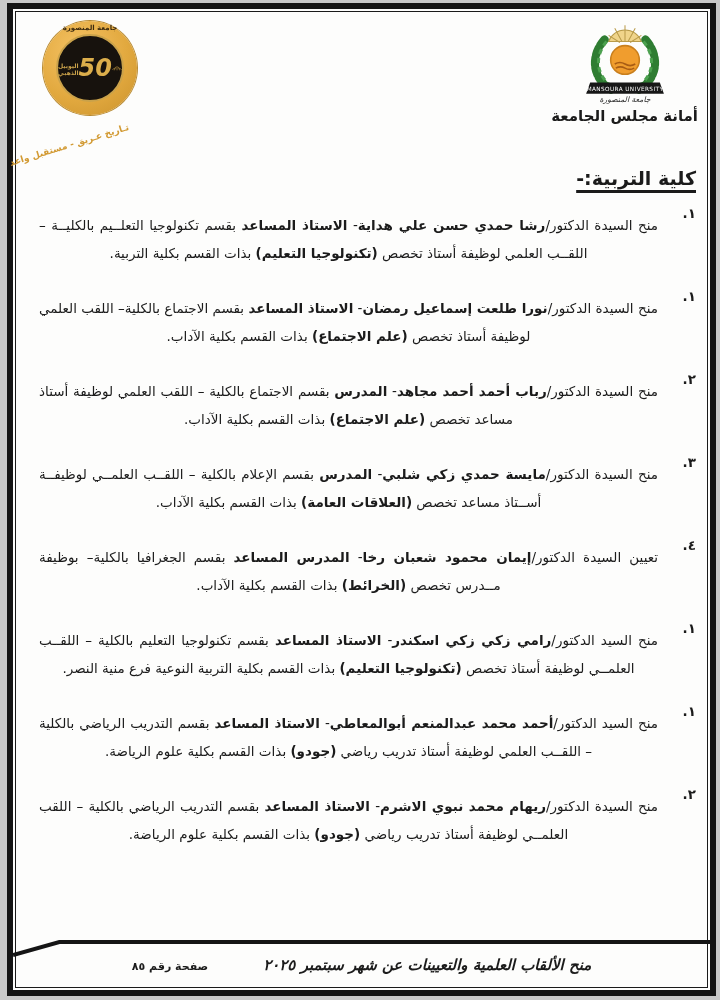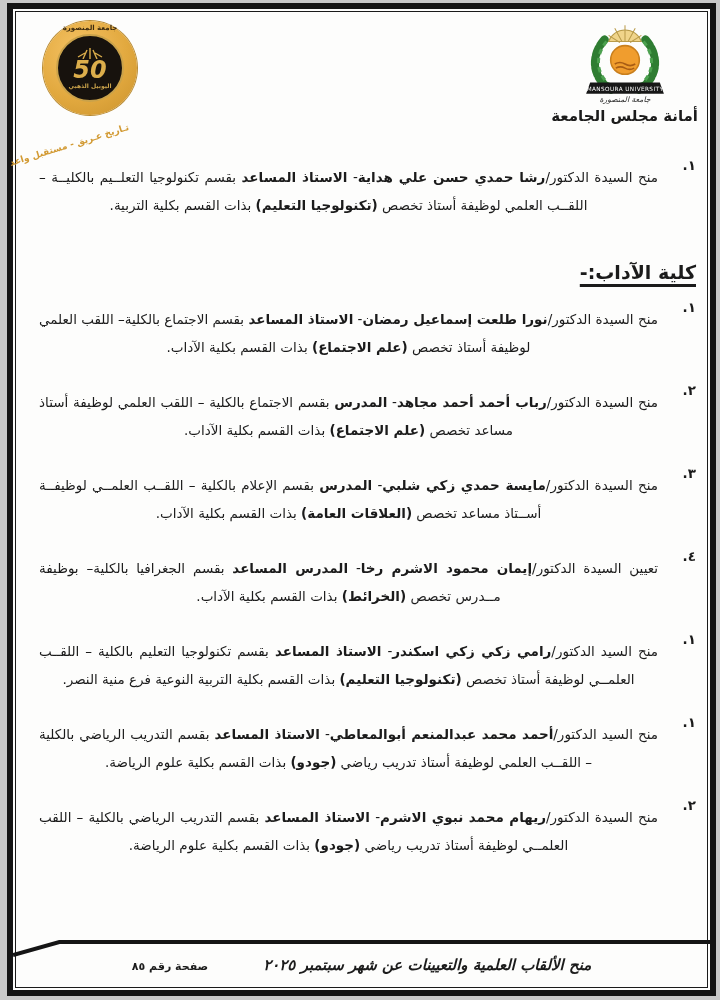--- a/index.html
+++ b/index.html
@@ -37,21 +37,21 @@
     position:relative;margin-right:8px;
     box-shadow:0 0 0 1px #b78a33;
   }
   .j-top{
     position:absolute;top:3px;left:0;width:100%;text-align:center;
     font-size:7px;font-weight:700;color:#3c2a0e;letter-spacing:.5px;
   }
   .j-disc{
     position:absolute;inset:13px;border-radius:50%;
     background:#17120d;border:2px solid #caa24a;
-    display:flex;flex-direction:column;align-items:center;justify-content:center;
+    display:flex;flex-direction:row;align-items:center;justify-content:center;
   }
   .j-50{color:#dcae4b;font-size:24px;font-weight:800;line-height:22px;font-style:italic;}
   .j-bottom{color:#caa24a;font-size:6px;font-weight:700;margin-top:1px;}
   .j-tagline{
     display:inline-block;transform:rotate(-17deg);transform-origin:right top;
     color:#d29a33;font-size:9px;font-weight:800;margin:-2px 18px 0 0;white-space:nowrap;
   }
   
   main{padding:4px 14px 0 14px;direction:rtl;}
   h2.sec-heading{
@@ -123,46 +123,46 @@
           <div class="j-50">50</div>
           <div class="j-bottom">اليوبيل الذهبي</div>
         </div>
       </div>
       <span class="j-tagline">تـاريخ عـريق - مستقبل واعد</span>
     </div>
   </header>
 
   <main>
   <section class="sec">
+    <h2 class="sec-heading">كلية التربية:-</h2>
     <div class="sec-items">
           <div class="item">
             <span class="num">١.</span>
             <p class="item-text"><span class="seg-n">منح السيدة الدكتور/</span><span class="seg-b">رشا حمدي حسن علي هداية</span><span class="seg-n">- </span><span class="seg-b">الاستاذ المساعد</span><span class="seg-n"> بقسم تكنولوجيا التعلــيم بالكليــة – اللقــب العلمي لوظيفة أستاذ تخصص </span><span class="seg-b">(تكنولوجيا التعليم)</span><span class="seg-n"> بذات القسم بكلية التربية.</span></p>
           </div>
         </div>
   </section>
 
   <section class="sec">
-    <h2 class="sec-heading">كلية الآداب:-</h2>
     <div class="sec-items">
           <div class="item">
             <span class="num">١.</span>
             <p class="item-text"><span class="seg-n">منح السيدة الدكتور/</span><span class="seg-b">نورا طلعت إسماعيل رمضان</span><span class="seg-n">- </span><span class="seg-b">الاستاذ المساعد</span><span class="seg-n"> بقسم الاجتماع بالكلية– اللقب العلمي لوظيفة أستاذ تخصص </span><span class="seg-b">(علم الاجتماع)</span><span class="seg-n"> بذات القسم بكلية الآداب.</span></p>
           </div>
           <div class="item">
             <span class="num">٢.</span>
             <p class="item-text"><span class="seg-n">منح السيدة الدكتور/</span><span class="seg-b">رباب أحمد أحمد مجاهد</span><span class="seg-n">- </span><span class="seg-b">المدرس</span><span class="seg-n"> بقسم الاجتماع بالكلية – اللقب العلمي لوظيفة أستاذ مساعد تخصص </span><span class="seg-b">(علم الاجتماع)</span><span class="seg-n"> بذات القسم بكلية الآداب.</span></p>
           </div>
           <div class="item">
             <span class="num">٣.</span>
             <p class="item-text"><span class="seg-n">منح السيدة الدكتور/</span><span class="seg-b">مايسة حمدي زكي شلبي</span><span class="seg-n">- </span><span class="seg-b">المدرس</span><span class="seg-n"> بقسم الإعلام بالكلية – اللقــب العلمــي لوظيفــة أســتاذ مساعد تخصص </span><span class="seg-b">(العلاقات العامة)</span><span class="seg-n"> بذات القسم بكلية الآداب.</span></p>
           </div>
           <div class="item">
             <span class="num">٤.</span>
-            <p class="item-text"><span class="seg-n">تعيين السيدة الدكتور/</span><span class="seg-b">إيمان محمود الاشرم رخا</span><span class="seg-n">- </span><span class="seg-b">المدرس المساعد</span><span class="seg-n"> بقسم الجغرافيا بالكلية– بوظيفة مــدرس تخصص </span><span class="seg-b">(الخرائط)</span><span class="seg-n"> بذات القسم بكلية الآداب.</span></p>
+            <p class="item-text"><span class="seg-n">تعيين السيدة الدكتور/</span><span class="seg-b">إيمان محمود شعبان رخا</span><span class="seg-n">- </span><span class="seg-b">المدرس المساعد</span><span class="seg-n"> بقسم الجغرافيا بالكلية– بوظيفة مــدرس تخصص </span><span class="seg-b">(الخرائط)</span><span class="seg-n"> بذات القسم بكلية الآداب.</span></p>
           </div>
         </div>
   </section>
 
   <section class="sec">
     <div class="sec-items">
           <div class="item">
             <span class="num">١.</span>
             <p class="item-text"><span class="seg-n">منح السيد الدكتور/</span><span class="seg-b">رامي زكي زكي اسكندر</span><span class="seg-n">- </span><span class="seg-b">الاستاذ المساعد</span><span class="seg-n"> بقسم تكنولوجيا التعليم بالكلية – اللقــب العلمــي لوظيفة أستاذ تخصص </span><span class="seg-b">(تكنولوجيا التعليم)</span><span class="seg-n"> بذات القسم بكلية التربية النوعية فرع منية النصر.</span></p>
           </div>

